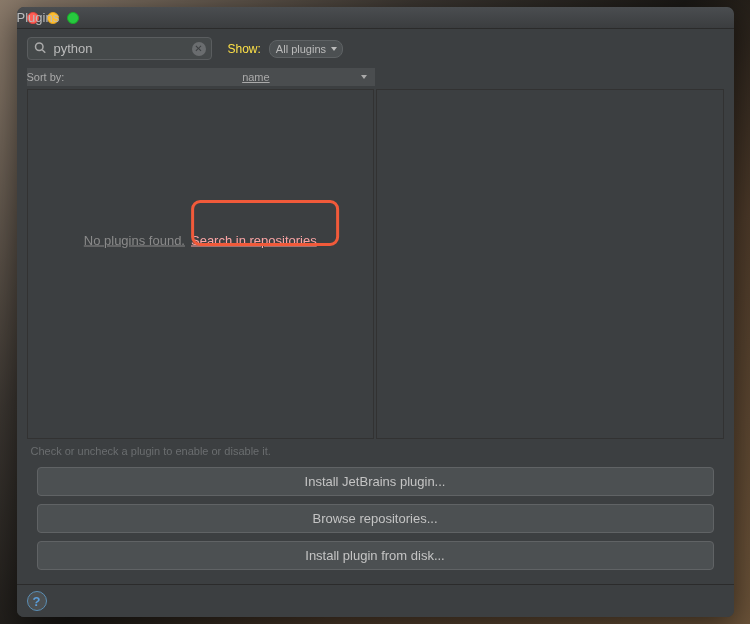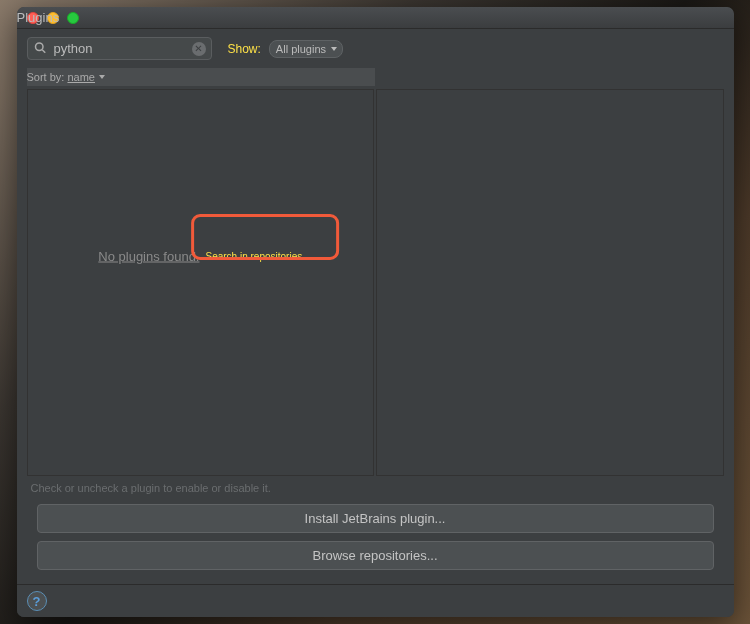--- a/index.html
+++ b/index.html
@@ -126,21 +126,21 @@
       flex: 1;
       padding: 0 10px 0 10px;
       display: flex;
       flex-direction: column;
     }
     .sort-bar {
       height: 18px;
       background: #4a4d4f;
       display: flex;
       align-items: center;
-      justify-content: flex-start;
+      justify-content: space-between;
       padding-right: 8px;
       color: #aaa;
       font-size: 11px;
       margin-bottom: 3px;
       position: relative;
       width: 50%;
     }
     .sort-link {
       text-decoration: underline;
       cursor: pointer;
@@ -178,22 +178,23 @@
       display: flex;
       align-items: center;
       gap: 6px;
     }
     .empty-msg .msg {
       color: #8a8a8a;
       font-size: 13px;
       text-decoration: underline;
     }
     .repo-link {
-      color: #fde047;
-      font-size: 10px;
+      color: #fca5a5;
+      text-decoration: underline;
+      font-size: 13px;
       cursor: pointer;
     }
     .highlight-box {
       position: absolute;
       border: 3px solid #f15a3a;
       border-radius: 9px;
       pointer-events: none;
       width: 148px;
       height: 46px;
       top: 38.3%;
@@ -285,20 +286,21 @@
         <div class="highlight-box"></div>
       </div>
       <div class="detail-pane"></div>
     </div>
 
     <div class="hint">Check or uncheck a plugin to enable or disable it.</div>
 
     <div class="button-row">
       <button class="btn">Install JetBrains plugin...</button>
       <button class="btn">Browse repositories...</button>
+      <button class="btn">Install plugin from disk...</button>
     </div>
   </div>
 
   <div class="footer">
     <div class="help-btn">?</div>
   </div>
 
 </div>
 
 </body></html>

